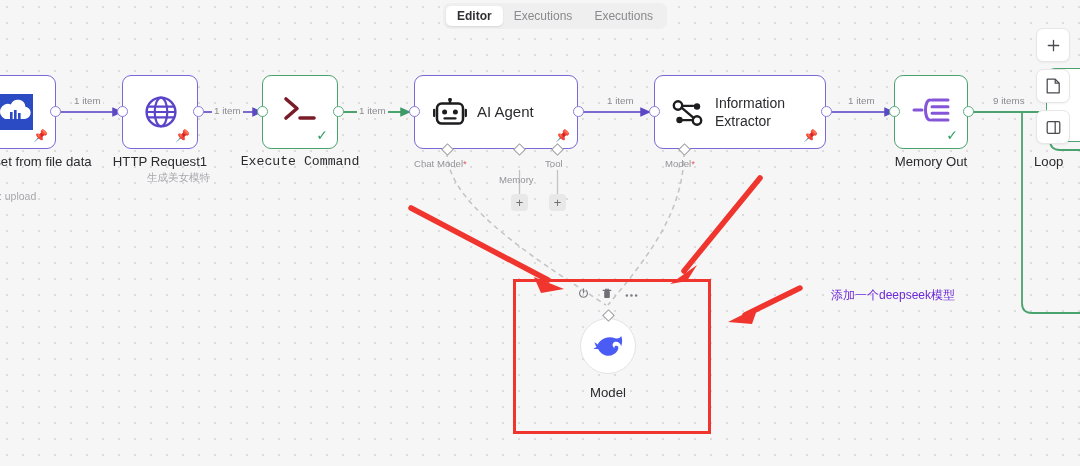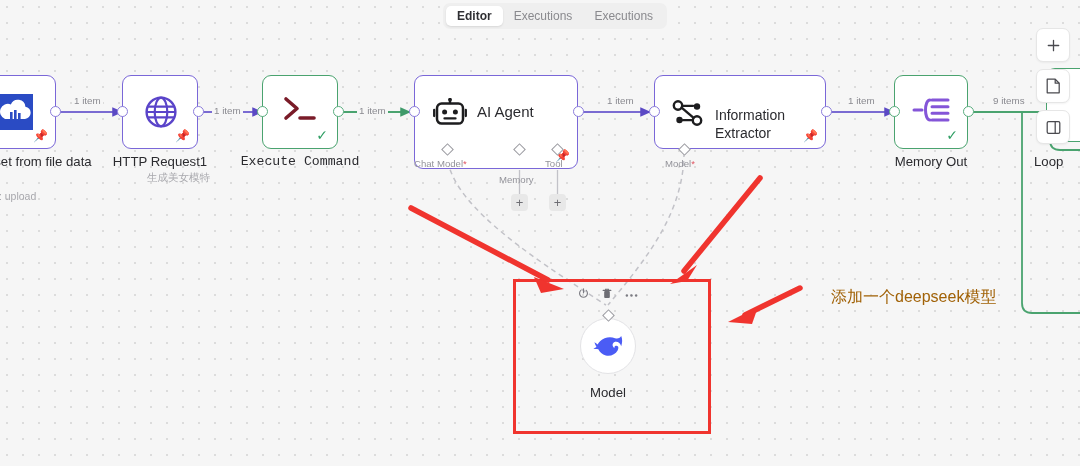--- a/index.html
+++ b/index.html
@@ -181,22 +181,22 @@
     left:513px; top:279px;
     width:198px; height:155px;
     border:3px solid #f0342e;
     z-index:16;
   }
 
   
   #cn-annot {
     position:absolute;
     left:831px; top:287px;
-    font-size:16px;
-    color:#a16207;
+    font-size:12px;
+    color:#6d28d9;
     z-index:36;
     white-space:nowrap;
   }
 </style>
 </head>
 <body>
 
 <div id="canvas"></div>
 
 <svg class="layer" id="edges">
@@ -287,21 +287,21 @@
   <svg width="40" height="30" viewBox="0 0 40 30" style="position:absolute;left:18px;top:18px;">
     <path d="M5 5 L16 14.5 L5 24" fill="none" stroke="#7a1b28" stroke-width="3.6" stroke-linecap="round" stroke-linejoin="round"></path>
     <path d="M19 24 H33" stroke="#7a1b28" stroke-width="3.6" stroke-linecap="round"></path>
   </svg>
   <span class="check">✓</span>
 </div>
 <div class="nodelabel" style="left:240px; top:154px; width:120px;font-family:Liberation Mono, monospace;">Execute Command</div>
 <div class="port g" style="left:257px; top:106px;"></div>
 <div class="port g" style="left:333px; top:106px;"></div>
 
-<div class="node purple" style="left:414px; top:75px; width:164px; height:94px;">
+<div class="node purple" style="left:414px; top:75px; width:164px; height:74px;">
   <svg width="34" height="30" viewBox="0 0 34 30" style="position:absolute;left:18px;top:22px;">
     <path d="M17 1 V5" stroke="#1d1d1f" stroke-width="2.3" stroke-linecap="round"></path>
     <circle cx="17" cy="1.8" r="1.9" fill="#1d1d1f"></circle>
     <rect x="4" y="5.6" width="26" height="20" rx="4.6" fill="none" stroke="#1d1d1f" stroke-width="2.5"></rect>
     <circle cx="11.6" cy="14" r="2.5" fill="#1d1d1f"></circle>
     <circle cx="22.4" cy="14" r="2.5" fill="#1d1d1f"></circle>
     <path d="M11.5 20.4 H22.5" stroke="#1d1d1f" stroke-width="2.3" stroke-linecap="round"></path>
     <path d="M1.2 12 V18 M32.8 12 V18" stroke="#1d1d1f" stroke-width="2.3" stroke-linecap="round"></path>
   </svg>
   <span style="position:absolute;left:62px;top:27px;font-size:15px;color:#2b2b2f;">AI Agent</span>
@@ -329,21 +329,21 @@
 <div class="node purple" style="left:654px; top:75px; width:172px; height:74px;">
   <svg width="34" height="30" viewBox="0 0 34 30" style="position:absolute;left:16px;top:22px;">
     <circle cx="7" cy="7.5" r="4.2" fill="none" stroke="#1d1d1f" stroke-width="2.4"></circle>
     <circle cx="26" cy="8.5" r="3.2" fill="#1d1d1f"></circle>
     <circle cx="8.5" cy="22" r="3.2" fill="#1d1d1f"></circle>
     <circle cx="26" cy="22.5" r="4.2" fill="none" stroke="#1d1d1f" stroke-width="2.4"></circle>
     <path d="M10.6 9.6 L22.6 19.8" stroke="#1d1d1f" stroke-width="2.4" stroke-linecap="round"></path>
     <path d="M11.4 7.8 H22.2" stroke="#1d1d1f" stroke-width="2.2" stroke-linecap="round"></path>
     <path d="M11.9 22.2 H21.5" stroke="#1d1d1f" stroke-width="2.2" stroke-linecap="round"></path>
   </svg>
-  <span style="position:absolute;left:60px;top:30px;font-size:14px;color:#2b2b2f;line-height:18px;">
+  <span style="position:absolute;left:60px;top:18px;font-size:14px;color:#2b2b2f;line-height:18px;">
     <span>Information Extractor</span>
   </span>
   <span class="pin">📌</span>
 </div>
 <div class="port p" style="left:649px; top:106px;"></div>
 <div class="port p" style="left:821px; top:106px;"></div>
 <div class="dport" style="left:680px; top:145px;"></div>
 <div class="dlabel" style="left:665px; top:158px;">
   <span>Model</span><span class="req">*</span>
 </div>

